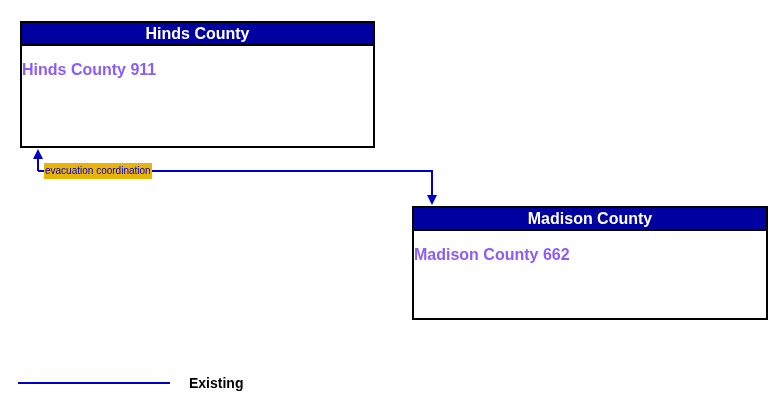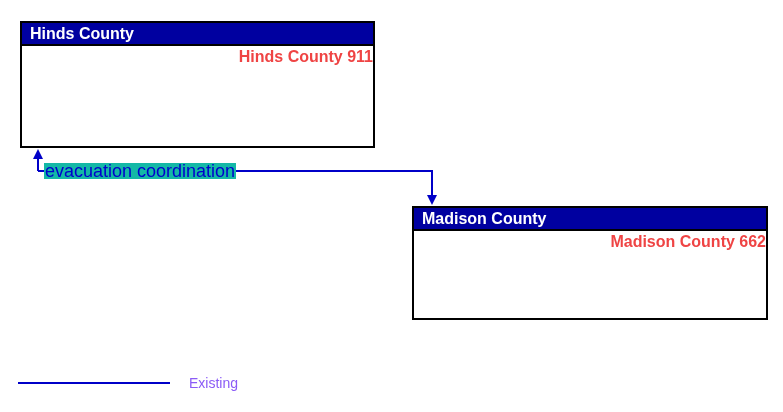--- a/index.html
+++ b/index.html
@@ -20,33 +20,32 @@
     border: 2px solid #000000;
     background: #ffffff;
     box-sizing: border-box;
   }
   .entity-box .box-header {
     background: #0000a0;
     color: #ffffff;
     border-bottom: 2px solid #000000;
     height: 21px;
     line-height: 21px;
-    text-align: left;
+    text-align: center;
     font-size: 16px;
     font-weight: bold;
     white-space: nowrap;
     overflow: hidden;
-    padding-left: 8px;
   }
   .entity-box .box-body {
-    color: #ef4444;
-    text-align: right;
+    color: #8b5cf6;
+    text-align: left;
     font-size: 16px;
     font-weight: bold;
-    padding-top: 2px;
+    padding-top: 15px;
     white-space: nowrap;
   }
   #hinds-box {
     left: 20px;
     top: 21px;
     width: 355px;
     height: 127px;
   }
   #madison-box {
     left: 412px;
@@ -59,36 +58,37 @@
     left: 0;
     top: 0;
     z-index: 1;
     pointer-events: none;
   }
   .flow-label {
     position: absolute;
     left: 44px;
     top: 163px;
     z-index: 2;
-    background: #14b8a6;
+    background: #eab308;
     color: #0000cc;
-    font-size: 18px;
+    font-size: 10px;
     line-height: 16px;
     padding: 0 1px;
     white-space: nowrap;
   }
   .legend-label {
     position: absolute;
     left: 189px;
     top: 375px;
     z-index: 2;
-    color: #8b5cf6;
+    color: #000000;
     font-size: 14px;
     line-height: 16px;
     white-space: nowrap;
+    font-weight: bold;
   }
 </style>
 </head>
 <body>
 
 <div class="canvas">
 
   <div class="entity-box" id="hinds-box">
     <div class="box-header">Hinds County</div>
     <div class="box-body">Hinds County 911</div>

